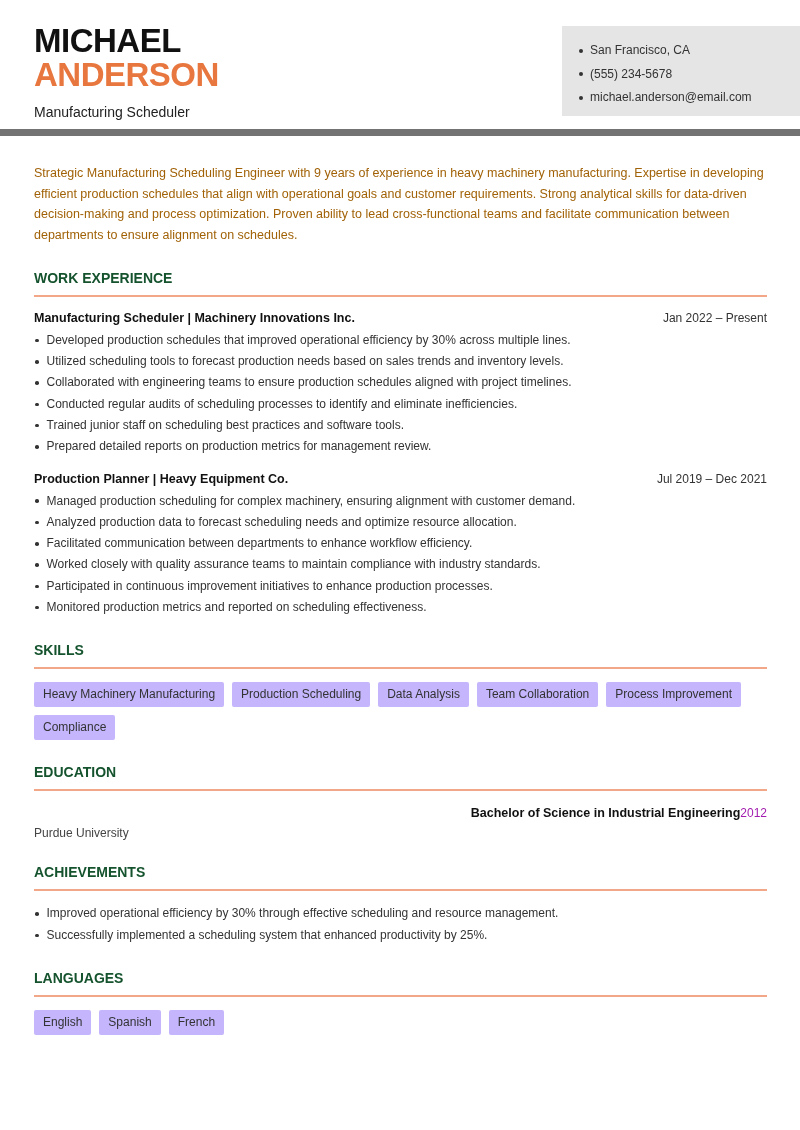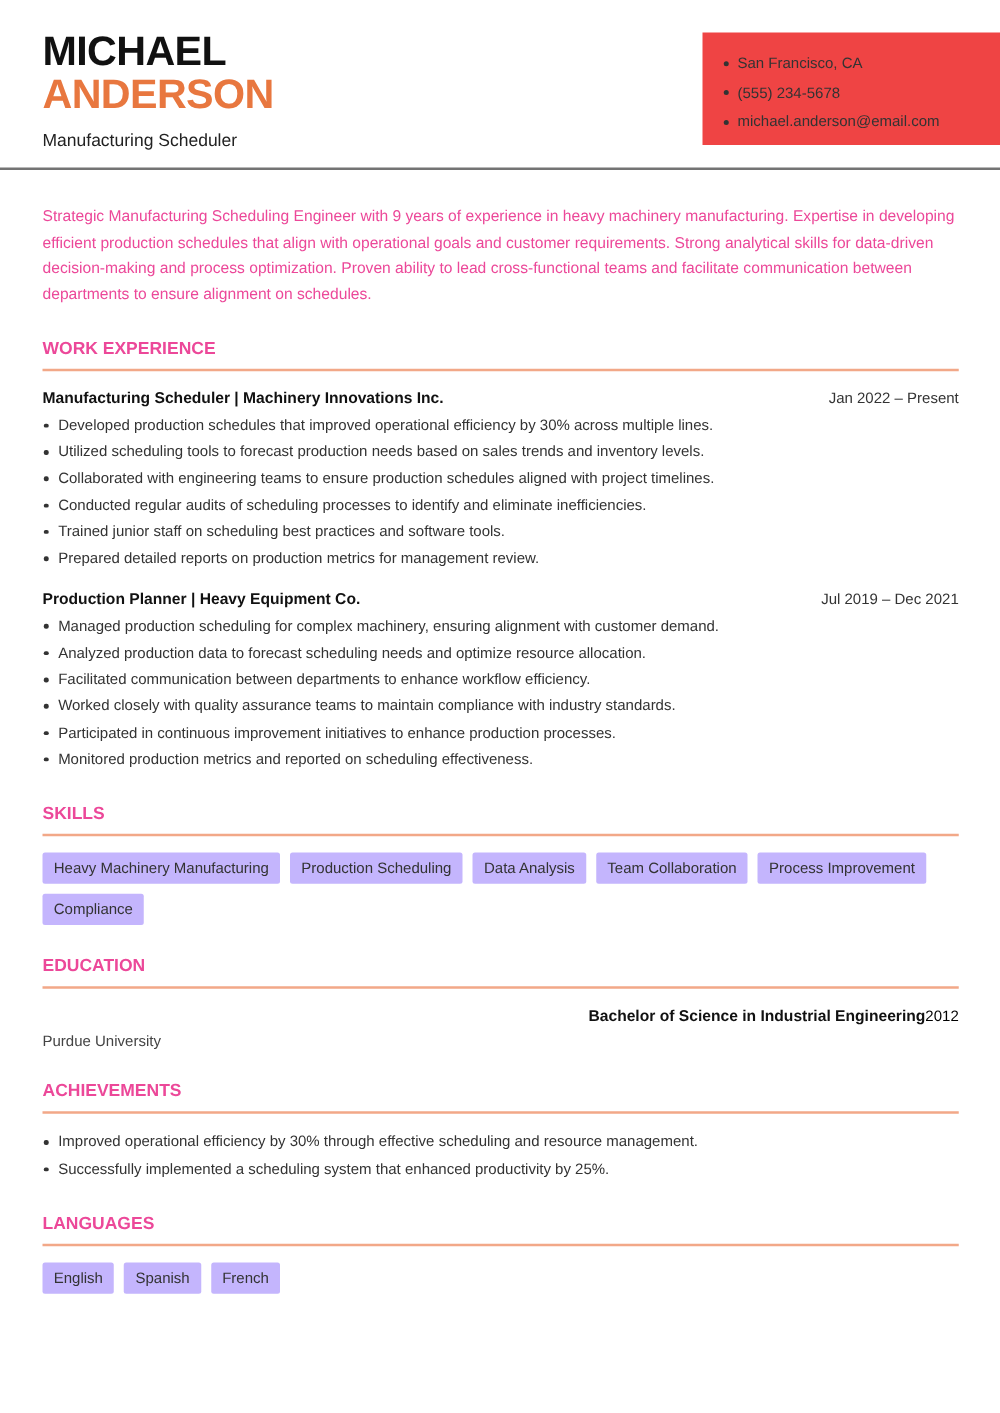--- a/index.html
+++ b/index.html
@@ -1,47 +1,47 @@
 <!DOCTYPE html>
 <html><head>
 <meta charset="utf-8">
 <style>
   * { box-sizing: border-box; margin: 0; padding: 0; }
   html, body { width: 800px; height: 1130px; background: #ffffff; }
   body { font-family: "Liberation Sans", "DejaVu Sans", sans-serif; color: #222; position: relative; overflow: hidden; }
 
-  .header { position: relative; height: 136px; border-bottom: 2px solid #737373; }
+  .header { position: relative; height: 136px; border-bottom: 7px solid #737373; }
   .name-block { position: absolute; left: 34px; top: 24px; }
   .name-first { font-size: 33px; font-weight: bold; color: #111; line-height: 34px; letter-spacing: -0.5px; }
   .name-last { font-size: 33px; font-weight: bold; color: #e8773f; line-height: 34px; letter-spacing: -0.5px; }
   .job-title { font-size: 14px; color: #222; margin-top: 12px; }
 
-  .contact-box { position: absolute; left: 562px; top: 26px; width: 238px; height: 90px; background: #ef4444; padding: 13px 0 0 17px; text-align: right; }
+  .contact-box { position: absolute; left: 562px; top: 26px; width: 238px; height: 90px; background: #e5e5e5; padding: 13px 0 0 17px; text-align: right; }
   .contact-item { font-size: 12px; color: #333; line-height: 23.5px; display: flex; align-items: center; }
   .bullet { display: inline-block; width: 4px; height: 4px; border-radius: 50%; background: #333; margin-right: 7px; flex-shrink: 0; }
 
   .content { padding: 0 33px 0 34px; }
-  .summary { font-size: 12.5px; line-height: 20.7px; color: #ec4899; margin-top: 27px; }
+  .summary { font-size: 12.5px; line-height: 20.7px; color: #a16207; margin-top: 27px; }
 
-  .section-title { font-size: 14px; font-weight: bold; color: #ec4899; margin-top: 24px; padding-bottom: 9px; border-bottom: 2px solid #f2a888; }
+  .section-title { font-size: 14px; font-weight: bold; color: #14532d; margin-top: 24px; padding-bottom: 9px; border-bottom: 2px solid #f2a888; }
   .job { margin-top: 14px; }
   .job-header { display: flex; justify-content: space-between; align-items: center; }
   .job-role { font-size: 12.5px; font-weight: bold; color: #111; }
   .job-date { font-size: 12px; color: #333; }
   .bullets { margin-top: 5px; }
   .bullet-item { font-size: 12px; color: #333; line-height: 21.3px; display: flex; align-items: center; padding-left: 1px; }
   .bullet-item .bullet { width: 3.5px; height: 3.5px; margin-right: 8px; }
 
   .tags { display: flex; flex-wrap: wrap; gap: 8px; margin-top: 13px; }
   .tag { background: #c4b5fd; font-size: 12px; color: #333; padding: 0 9px; height: 25px; line-height: 25px; border-radius: 2px; }
 
   .edu { margin-top: 15px; }
   .edu-header { display: flex; justify-content: flex-end; align-items: baseline; }
   .edu-degree { font-size: 12.5px; font-weight: bold; color: #111; }
-  .edu-year { font-size: 12px; color: #000000; }
+  .edu-year { font-size: 12px; color: #a21caf; }
   .edu-school { font-size: 12px; color: #444; margin-top: 6px; }
 </style>
 </head>
 <body>
 
 <div class="header">
   <div class="name-block">
     <div class="name-first">MICHAEL</div>
     <div class="name-last">ANDERSON</div>
     <div class="job-title">Manufacturing Scheduler</div>

